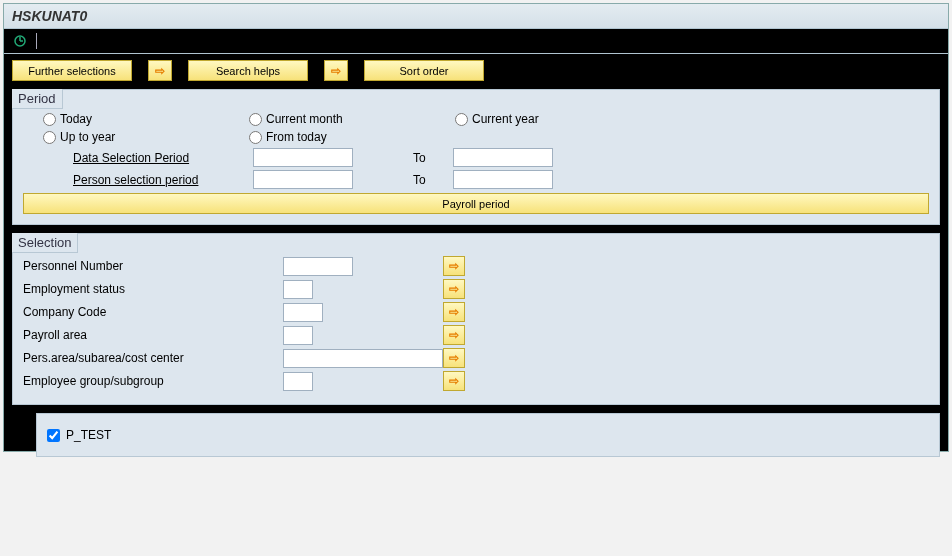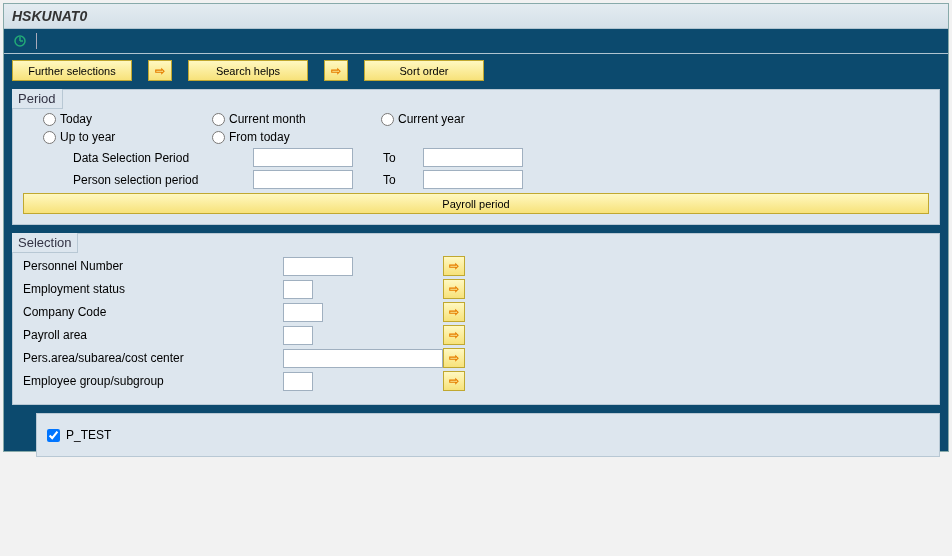--- a/index.html
+++ b/index.html
@@ -1,39 +1,39 @@
 <!DOCTYPE html>
 <html><head>
 <meta charset="utf-8">
 <style>
 * { box-sizing: border-box; margin: 0; padding: 0; font-family: Arial, sans-serif; font-size: 12px; }
 body { background: #f2f2f2; width: 952px; height: 556px; position: relative; }
-.container { background: #0c4a6e; width: 946px; height: 449px; margin: 3px; border: 1px solid #8aa; position: relative; }
+.container { background: #000000; width: 946px; height: 449px; margin: 3px; border: 1px solid #8aa; position: relative; }
 .header { background: linear-gradient(#e4ecf1,#d4e0e8); padding: 4px 8px; font-weight: bold; font-style: italic; font-size: 14px; color: #333; border-bottom: 1px solid #b0c4d0; }
 .toolbar { padding: 4px 8px; display:flex; align-items:center; gap:6px; border-bottom:1px solid #b0c4d0;}
 .exec-icon { width:16px; height:16px; display:flex; align-items:center; justify-content:center; color:#2a7; font-size:14px; cursor:pointer;}
 .sep { border-left:1px solid #aab; height:16px; margin:0 2px;}
 .btnrow { padding:6px 8px; display:flex; gap:16px; align-items:center; }
 .ybtn { background:linear-gradient(#fff8c0,#f7e27a); border:1px solid #c0a830; height:21px; display:flex; align-items:center; justify-content:center; padding:0 10px; min-width:120px; cursor:pointer; font-size:11px; color:#000;}
 .ybtn.small{min-width:24px;padding:0 4px;}
 .arrowr{color:#e67e00;font-weight:bold;}
 .group { margin:2px 8px 8px 8px; border:1px solid #b8c8d4; background:#dde6ee; position:relative; padding:8px 10px 10px 10px;}
 .group-title{ position:absolute; top:-1px; left:-1px; background:#dde6ee; padding:2px 6px 2px 6px; font-size:13px; color:#334; border-right:1px solid #b8c8d4; border-bottom:1px solid #b8c8d4;}
 .group-body{ margin-top:14px;}
-.radiorow{display:flex; gap:19px; margin-bottom:4px; padding-left:20px;}
+.radiorow{display:flex; gap:56px; margin-bottom:4px; padding-left:20px;}
 .radiorow label{display:flex; align-items:center; gap:4px; min-width:150px; cursor:pointer;}
 input[type=radio],input[type=checkbox]{cursor:pointer;}
 .indent{padding-left:50px;}
 .fieldrow{display:flex; align-items:center; margin-bottom:3px; gap:10px;}
-.fieldlabel{min-width:170px;}
+.fieldlabel{min-width:170px;text-decoration:underline;}
 .txt{height:19px; border:1px solid #a0b0c0; background:#fff; padding:0 2px;}
 .w80{width:100px;}
 .w30{width:30px;}
 .w150{width:160px;}
-.tolbl{width:30px; text-align:left; margin-left:20px;}
+.tolbl{width:30px; text-align:left; margin-left:50px;}
 .selbtn{width:22px;height:20px;background:linear-gradient(#fff8c0,#f7e27a);border:1px solid #c0a830;display:flex;align-items:center;justify-content:center;cursor:pointer;font-size:11px;color:#e67e00;font-weight:bold;}
 .selrow{display:grid; grid-template-columns: 260px 160px 22px; align-items:center; margin-bottom:3px;}
 .watermark{position:absolute;top:28px;left:270px;font-size:20px;color:#e0a050;opacity:0.5;font-family:Georgia,serif;pointer-events:none;}
 .watermark .c{color:#d08020;font-size:22px;}
 </style>
 </head>
 <body>
 
 <div class="container">
   <div class="header">HSKUNAT0</div>

